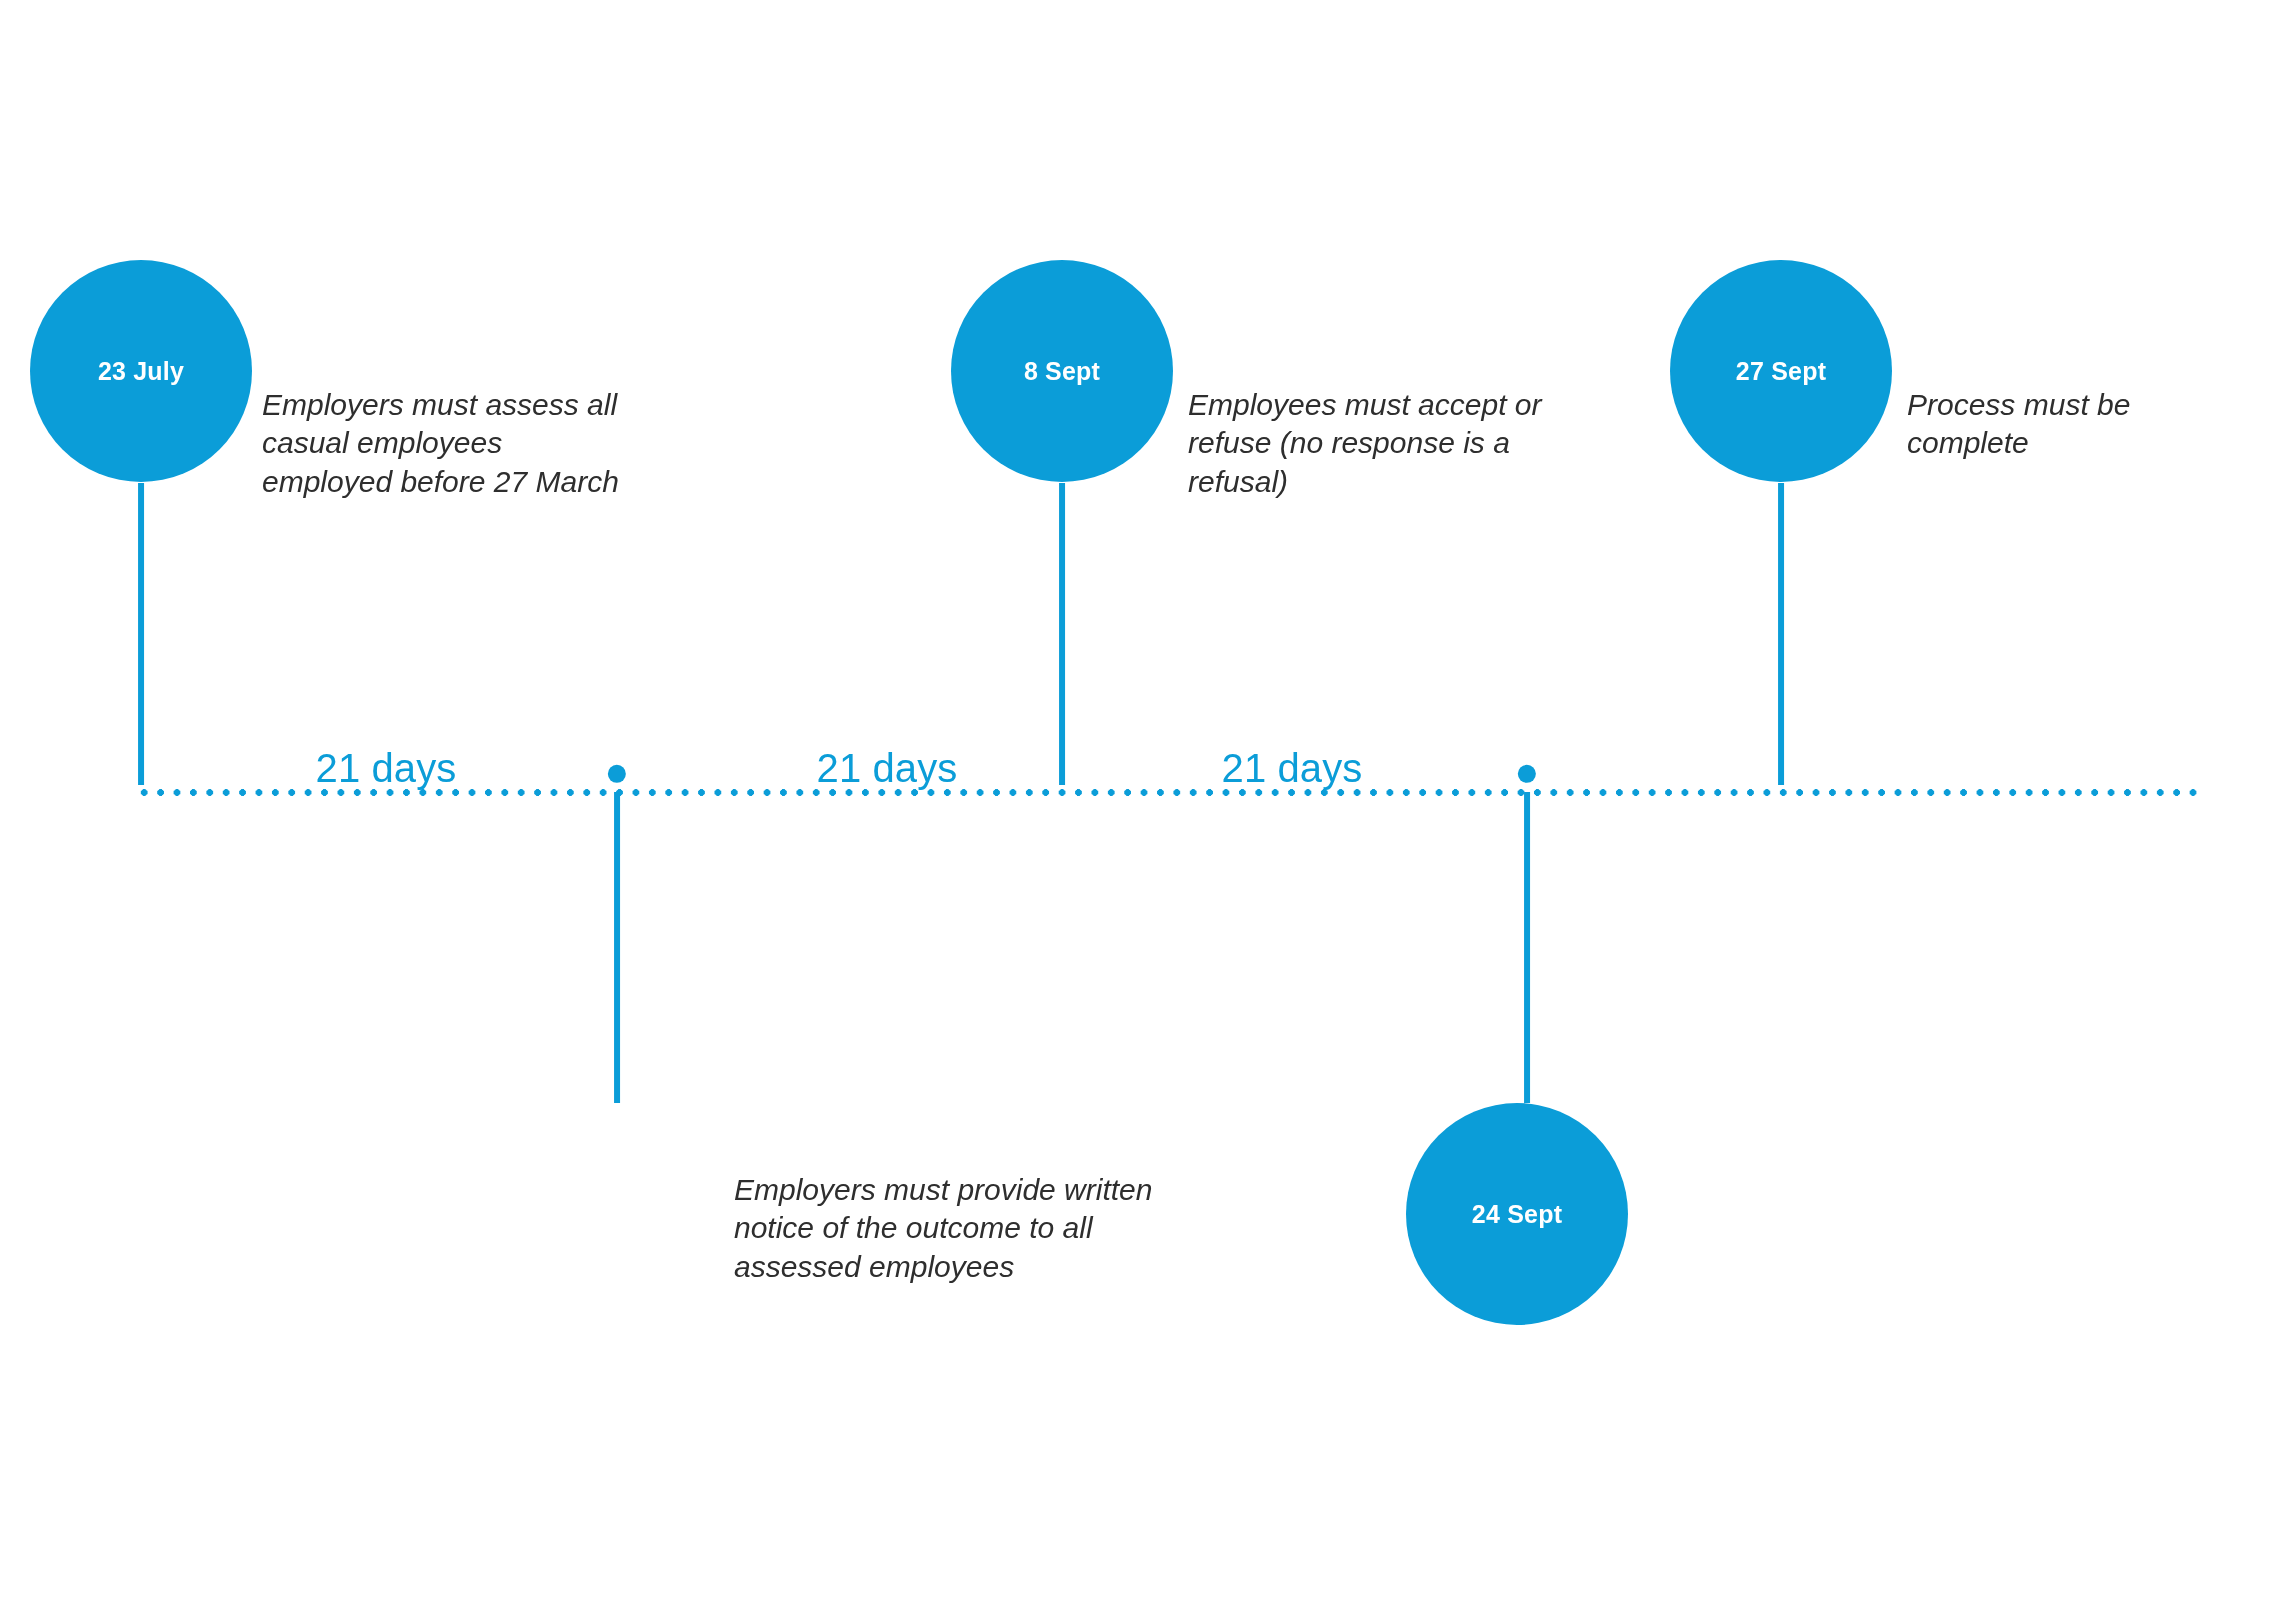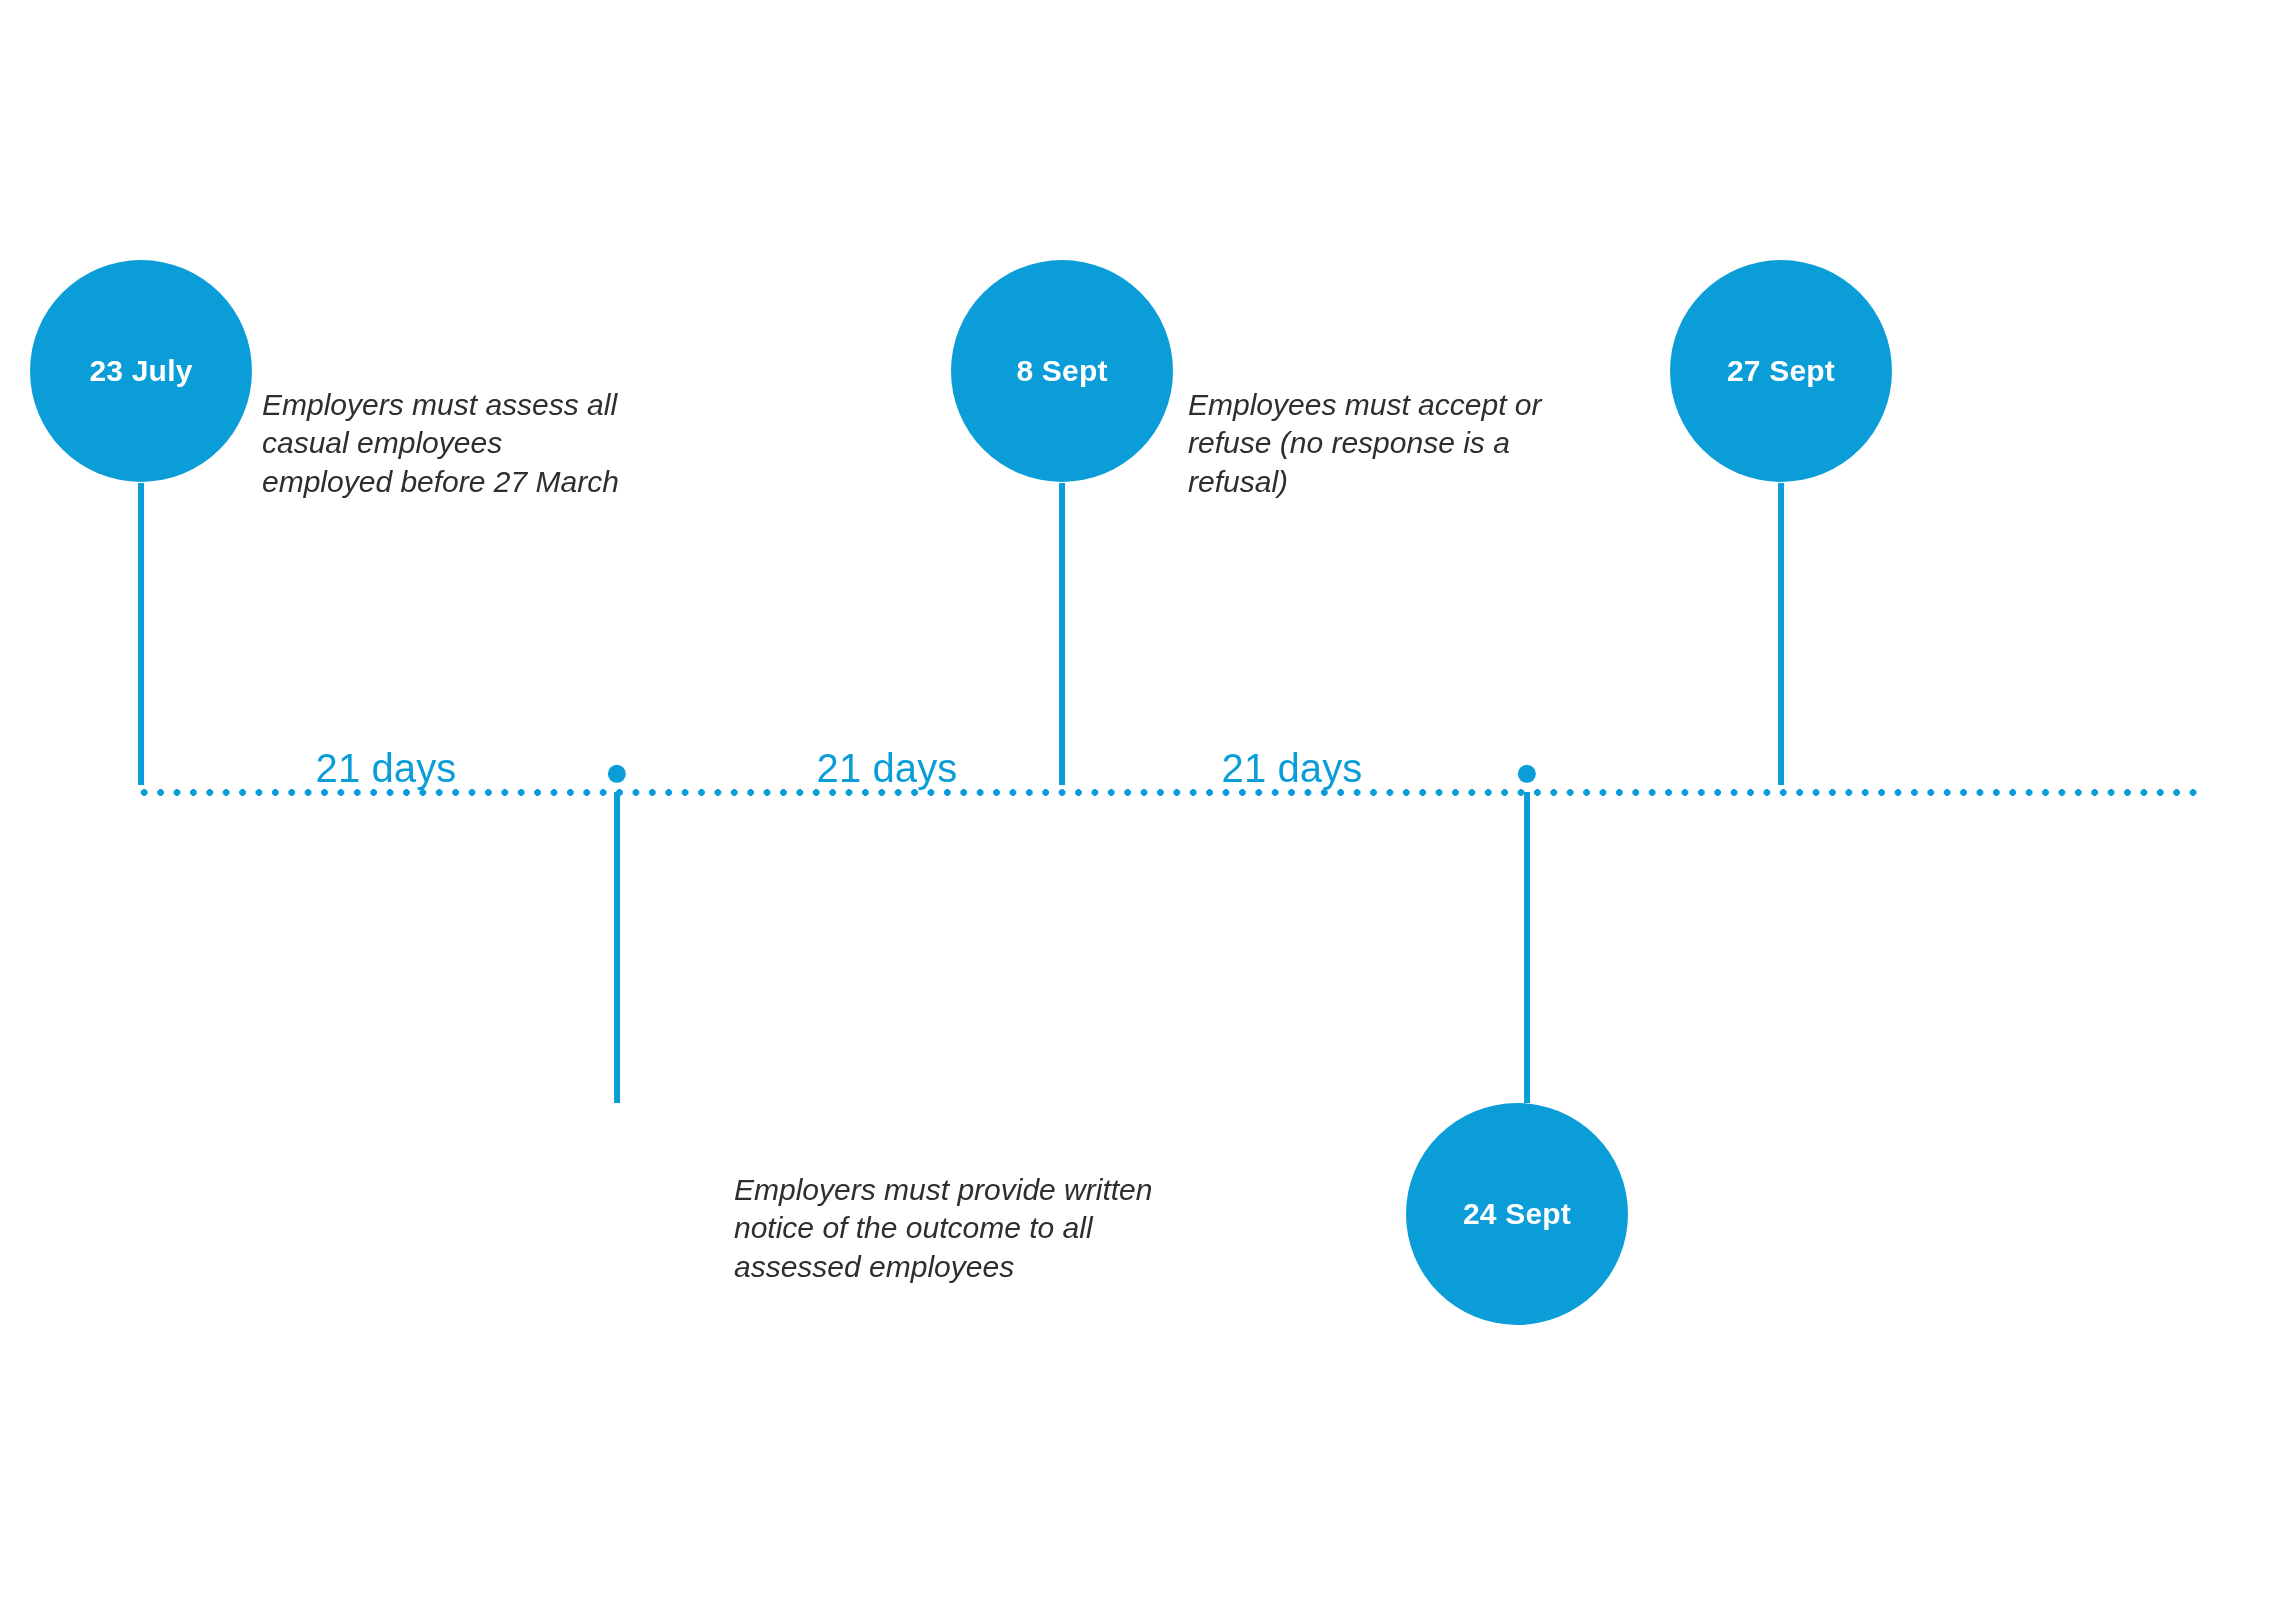--- a/index.html
+++ b/index.html
@@ -63,21 +63,21 @@
     height: 222px;
     border-radius: 50%;
     background: #0b9dd8;
     transform: translate(-50%, -50%);
     display: flex;
     align-items: center;
     justify-content: center;
   }
   .node-circle .node-date {
     color: #ffffff;
-    font-size: 30px;
+    font-size: 25px;
     font-weight: 700;
     letter-spacing: 0.2px;
     white-space: nowrap;
   }
 
   
   .node-desc {
     position: absolute;
     color: #2e2e2e;
     font-size: 30px;
@@ -117,15 +117,16 @@
   <div class="stem" style="left:1527px; top:792px; height:311px;"></div>
   <div class="axis-dot" style="left:1527px; top:774px;"></div>
   <div class="node-circle" style="left:1517px; top:1214px;">
     <span class="node-date">24 Sept</span>
   </div>
 
   <div class="stem" style="left:1781px; top:483px; height:302px;"></div>
   <div class="node-circle" style="left:1781px; top:371px;">
     <span class="node-date">27 Sept</span>
   </div>
+  <div class="node-desc" style="left:1907px; top:386px; width:327px;">Process must be complete</div>
 
 </div>
 
 
 </body></html>

